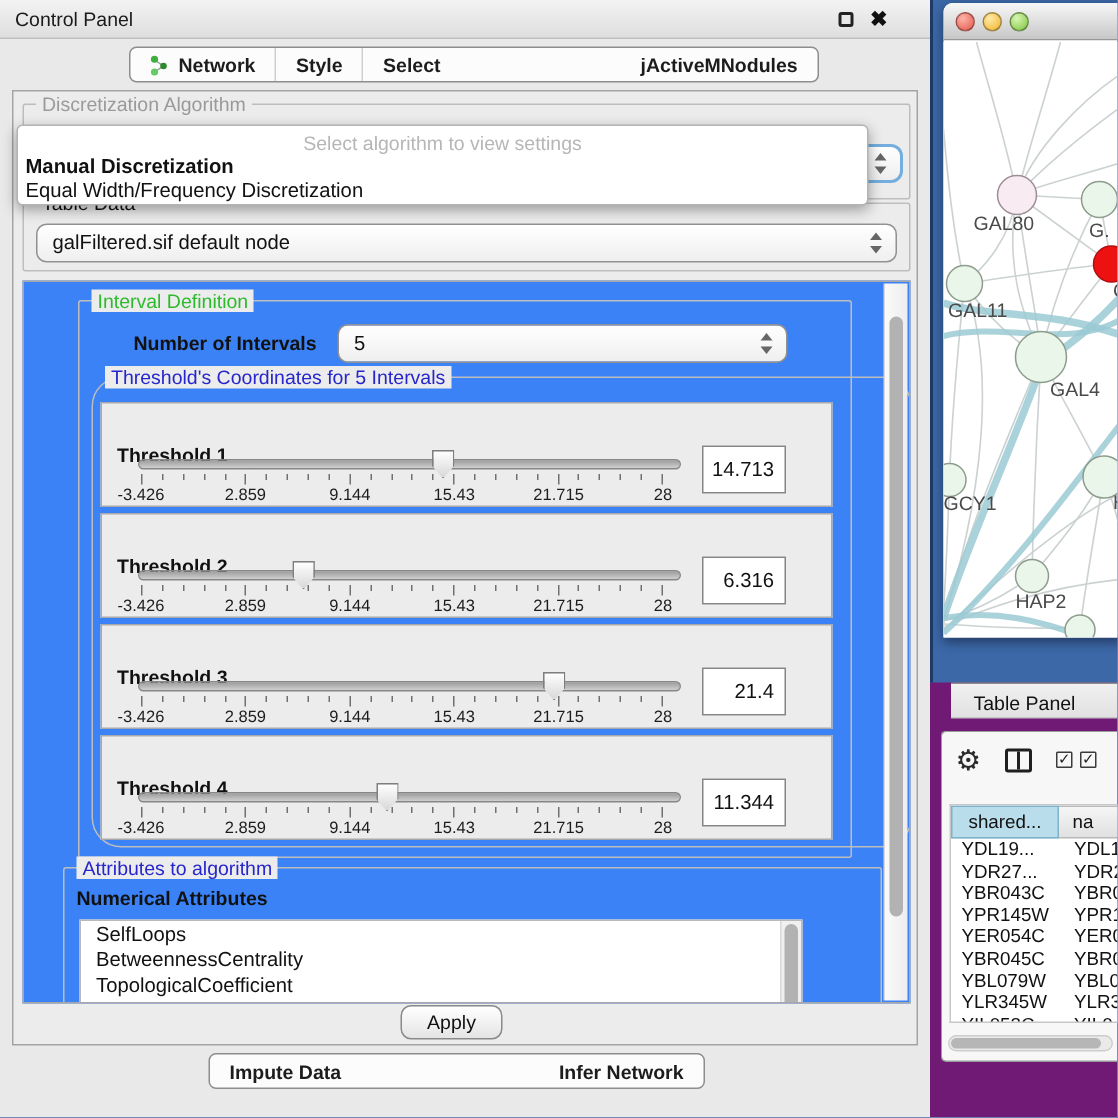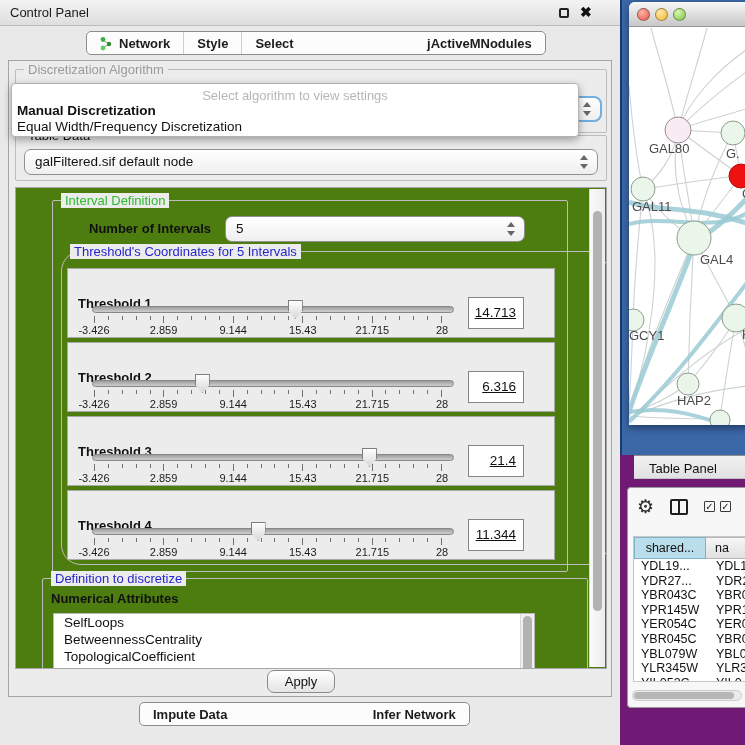--- a/index.html
+++ b/index.html
@@ -48,21 +48,21 @@
   .tabledata-group { left:6px; top:74px; width:592px; height:46px; }
   .combo { position:absolute; background:linear-gradient(#ffffff,#efefef); border:1px solid #919191;
            border-radius:7px; line-height:24px; padding-left:10px; font-size:13.5px; }
   .stepper { position:absolute; right:9px; top:50%; width:8px; height:14px; transform:translateY(-50%); }
   .stepper::before, .stepper::after { content:""; position:absolute; left:0; border-left:4px solid transparent; border-right:4px solid transparent; }
   .stepper::before { top:0; border-bottom:5px solid #666; }
   .stepper::after { bottom:0; border-top:5px solid #666; }
   .tabledata-combo { left:8px; top:13px; width:574px; height:26px; }
 
   .scrollpanel { position:absolute; left:6px; top:126px; width:592px; height:482px;
-                 background:#4d7c0f; border:1px solid #a8a8a8; overflow:hidden; }
+                 background:#3b82f6; border:1px solid #a8a8a8; overflow:hidden; }
   .vscroll { position:absolute; right:1px; top:1px; width:16px; height:478px; background:linear-gradient(90deg,#fafafa,#ededed);
              border-left:1px solid #d8d8d8; }
   .vthumb { position:absolute; left:3px; top:22px; width:9px; height:400px; background:#b2b2b2; border-radius:5px; }
 
   .interval-group { left:36px; top:12px; width:516px; height:372px; }
   .noi-label { position:absolute; left:36px; top:20px; font-weight:bold; }
   .noi-combo { left:172px; top:15px; width:300px; height:26px; }
   .thr-group { left:8px; top:50px; width:547px; height:314px;border-radius:20px; }
 
   .tpanel { position:absolute; left:5px; width:488px; height:70px; background:#ececec; border:1px solid #a9a9a9; }
@@ -73,21 +73,21 @@
   .thumb-zone { position:absolute; left:2px; top:0; width:348px; height:20px; }
   .thumb { position:absolute; top:1px; width:15px; height:19px; margin-left:-7px;
            background:linear-gradient(#fefefe,#d8d8d8); border:1px solid #7e7e7e;
            clip-path:polygon(0 0,100% 0,100% 55%,50% 100%,0 55%); }
   .ticks { position:absolute; left:2px; top:17px; width:348px; height:8px; display:flex; justify-content:space-between; }
   .tick { width:1px; height:4px; background:#707070; }
   .tick.major { height:7px; }
   .tick-labels { position:absolute; left:2px; top:25px; width:348px; height:12px; }
   .tl { position:absolute; transform:translateX(-50%); font-size:11px; font-weight:normal; color:#1c1c1c; white-space:nowrap; }
   .value-box { position:absolute; right:30px; top:28px; width:56px; height:32px; background:#fff;
-               border:1px solid #858585; font-size:13.5px; text-align:right; padding:7px 7px 0 4px;text-decoration:underline; }
+               border:1px solid #858585; font-size:13.5px; text-align:right; padding:7px 7px 0 4px; }
 
   .attr-group { left:26px; top:390px; width:546px; height:200px; }
   .num-attr-label { position:absolute; left:8px; top:12px; font-weight:bold; }
   .listbox { position:absolute; left:10px; top:34px; width:482px; height:160px; background:#fff; border:1px solid #b9b9b9; }
   .list-item { padding-left:10px; height:17px; line-height:17px; font-size:13.5px; white-space:nowrap; }
   .list-vscroll { position:absolute; right:0; top:0; width:14px; height:100%; background:#f0f0f0; border-left:1px solid #d8d8d8; }
   .list-vthumb { position:absolute; left:2px; top:2px; width:9px; height:100%; background:#b2b2b2; border-radius:5px; }
 
   .apply-btn { position:absolute; left:258px; top:609px; width:68px; height:23px; border:1px solid #8a8a8a;
                border-radius:7px; background:linear-gradient(#ffffff,#e4e4e4); text-align:center; line-height:21px; }
@@ -389,21 +389,21 @@
                   <span class="tl" style="left:80%">21.715</span>
                   <span class="tl" style="left:100%">28</span>
                 </div>
               </div>
               <div class="value-box">11.344</div>
             </div>
           </div>
         </div>
 
         <div class="group attr-group">
-          <span class="gtitle blue">Definition to discretize</span>
+          <span class="gtitle blue">Attributes to algorithm</span>
           <span class="num-attr-label">Numerical Attributes</span>
           <div class="listbox">
             <div class="list-item">SelfLoops</div>
             <div class="list-item">BetweennessCentrality</div>
             <div class="list-item">TopologicalCoefficient</div>
             <div class="list-vscroll">
                 <div class="list-vthumb"></div>
               </div>
           </div>
         </div>

